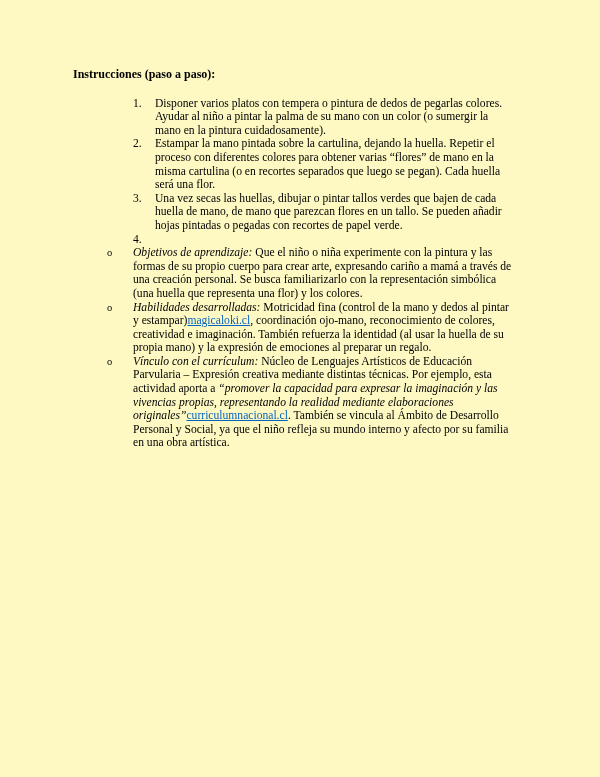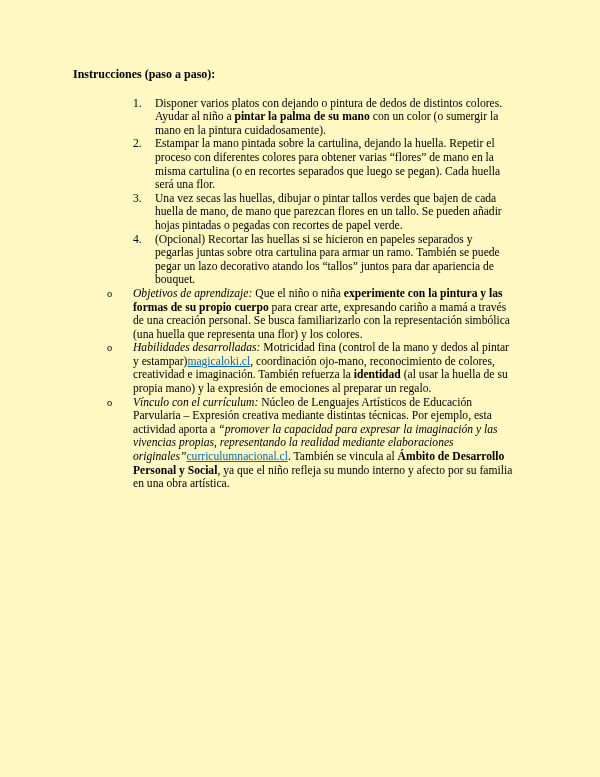--- a/index.html
+++ b/index.html
@@ -13,53 +13,52 @@
     line-height:13.6px;
     overflow:hidden;
   }
   .content{position:absolute;left:73px;top:68px;width:440px;}
   .title{font-weight:bold;font-size:12px;margin:0 0 15px 0;}
   .li{display:flex;align-items:flex-start;}
   .numbered .marker{flex:0 0 82px;width:82px;padding-left:60px;box-sizing:border-box;}
   .bullets .marker{flex:0 0 60px;width:60px;padding-left:34px;box-sizing:border-box;font-size:10.5px;}
   .itext{flex:1 1 auto;min-width:0;}
   .para{margin:0;}
-  .bold{font-weight:bold;}
+  .bold{font-weight:normal;}
   .italic{font-style:italic;}
   a.link{color:var(--link,#0563C1);cursor:pointer;}
 </style>
 </head>
 <body>
 
 <div class="page">
   <div class="content">
     <div class="title">Instrucciones (paso a paso):</div>
     <div class="numbered">
         <div class="li">
           <span class="marker">1.</span>
           <div class="itext">
-            <div class="para"><span>Disponer varios platos con dejando o pintura de dedos de distintos colores. Ayudar al niño a </span><span class="bold">pintar la palma de su mano</span><span> con un color (o sumergir la mano en la pintura cuidadosamente).</span></div>
+            <div class="para"><span>Disponer varios platos con tempera o pintura de dedos de pegarlas colores. Ayudar al niño a </span><span class="bold">pintar la palma de su mano</span><span> con un color (o sumergir la mano en la pintura cuidadosamente).</span></div>
           </div>
         </div>
         <div class="li">
           <span class="marker">2.</span>
           <div class="itext">
             <div class="para"><span>Estampar la mano pintada sobre la cartulina, dejando la huella. Repetir el proceso con diferentes colores para obtener varias “flores” de mano en la misma cartulina (o en recortes separados que luego se pegan). Cada huella será una flor.</span></div>
           </div>
         </div>
         <div class="li">
           <span class="marker">3.</span>
           <div class="itext">
             <div class="para"><span>Una vez secas las huellas, dibujar o pintar tallos verdes que bajen de cada huella de mano, de mano que parezcan flores en un tallo. Se pueden añadir hojas pintadas o pegadas con recortes de papel verde.</span></div>
           </div>
         </div>
         <div class="li">
           <span class="marker">4.</span>
           <div class="itext">
-            <div class="para"><span>(Opcional) Recortar las huellas si se hicieron en papeles separados y pegarlas juntas sobre otra cartulina para armar un ramo. También se puede pegar un lazo decorativo atando los “tallos” juntos para dar apariencia de bouquet.</span></div>
           </div>
         </div>
       </div>
     <div class="bullets">
         <div class="li">
           <span class="marker">o</span>
           <div class="itext">
             <div class="para"><span class="italic">Objetivos de aprendizaje:</span><span> Que el niño o niña </span><span class="bold">experimente con la pintura y las formas de su propio cuerpo</span><span> para crear arte, expresando cariño a mamá a través de una creación personal. Se busca familiarizarlo con la representación simbólica (una huella que representa una flor) y los colores.</span></div>
           </div>
         </div>

